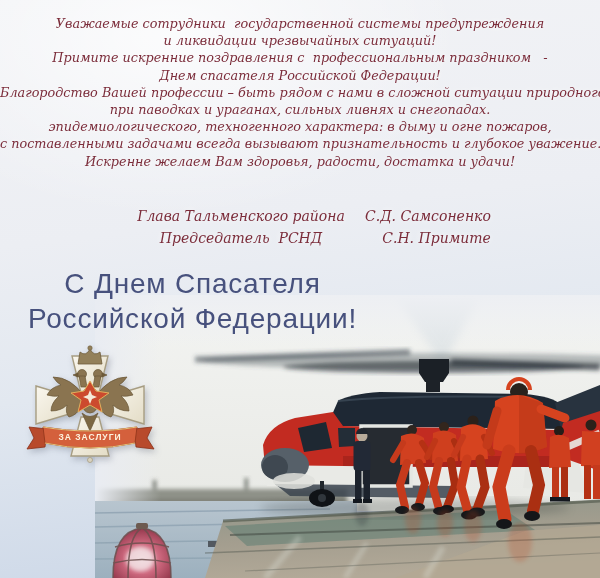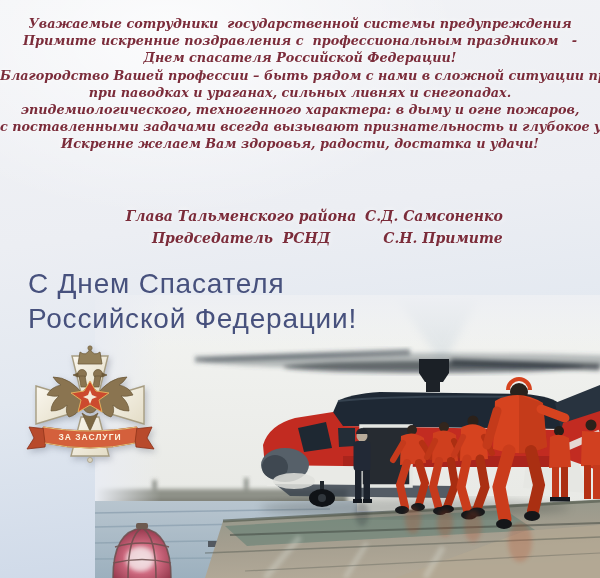--- a/index.html
+++ b/index.html
@@ -5,37 +5,37 @@
   html,body{margin:0;padding:0;}
   body{width:600px;height:578px;overflow:hidden;font-family:"Liberation Sans",sans-serif;}
   .card{
     position:relative;width:600px;height:578px;overflow:hidden;
     background:
       radial-gradient(ellipse 420px 260px at 28% 6%, rgba(255,255,255,.75), rgba(255,255,255,0) 70%),
       linear-gradient(173deg,#f2f3f6 0%,#ecEEf3 38%,#e2e8f0 62%,#c9d5e6 100%);
   }
   .greeting{
     position:absolute;top:15px;left:0;width:600px;text-align:center;z-index:2;
-    font-family:"DejaVu Serif","Liberation Serif",serif;font-style:italic;font-weight:bold;
+    font-family:"DejaVu Serif","Liberation Serif",serif;font-style:italic;font-weight:normal;
     font-size:12.8px;line-height:17.2px;color:#7b2c3a;
     text-shadow:0 0 6px rgba(255,255,255,.9);
   }
   .greeting .line{white-space:nowrap;}
   .signatures{
     position:absolute;top:205px;left:0;width:524px;height:50px;z-index:2;
-    font-family:"DejaVu Serif","Liberation Serif",serif;font-style:italic;font-weight:bold;
+    font-family:"DejaVu Serif","Liberation Serif",serif;font-style:italic;font-weight:normal;
     font-size:14px;line-height:22px;color:#7b2c3a;
     text-shadow:0 0 6px rgba(255,255,255,.9);
   }
   .sig-titles{position:absolute;left:88px;width:306px;text-align:center;}
   .sig-names{position:absolute;left:365px;text-align:right;}
   .headline{
     position:absolute;left:28px;top:266px;z-index:4;
     font-family:"Liberation Sans",sans-serif;font-weight:400;
-    font-size:28px;line-height:35px;letter-spacing:.8px;color:#47517d;
+    font-size:28px;line-height:35px;letter-spacing:.8px;color:#47517d;text-align:center;
   }
   .photo{position:absolute;left:95px;top:295px;width:505px;height:283px;z-index:1;}
   .badge{position:absolute;left:23px;top:343px;width:135px;height:125px;z-index:3;
     filter:drop-shadow(2px 3px 3px rgba(60,70,90,.28));}
 </style>
 </head>
 <body>
 
 <div class="card">
 
@@ -297,20 +297,21 @@
       <path d="M20,84 Q67,92 114,84 L112,100 Q67,110 22,100 Z" fill="#d4603c" stroke="#9a3a1e" stroke-width="1"></path>
       <path d="M20,84 Q67,92 114,84" stroke="#e8c27a" stroke-width="1.2" fill="none"></path>
       <path d="M22,100 Q67,110 112,100" stroke="#e8c27a" stroke-width="1" fill="none"></path>
       <text x="67" y="97" text-anchor="middle" font-size="8.5" font-weight="bold" font-family="Liberation Sans, sans-serif" fill="#fdf3e0" letter-spacing="1">ЗА ЗАСЛУГИ</text>
     </g>
     <circle cx="67" cy="117" r="2.5" fill="#d8d2c0" stroke="#a79d82" stroke-width=".8"></circle>
   </svg>
 
   <div class="greeting">
     <div class="line">Уважаемые сотрудники &nbsp;государственной системы предупреждения</div>
+    <div class="line">и ликвидации чрезвычайных ситуаций!</div>
     <div class="line">Примите искренние поздравления с &nbsp;профессиональным праздником &nbsp; -</div>
     <div class="line">Днем спасателя Российской Федерации!</div>
     <div class="line">Благородство Вашей профессии – быть рядом с нами в сложной ситуации природного,</div>
     <div class="line">при паводках и ураганах, сильных ливнях и снегопадах.</div>
     <div class="line">эпидемиологического, техногенного характера: в дыму и огне пожаров,</div>
     <div class="line">с поставленными задачами всегда вызывают признательность и глубокое уважение.</div>
     <div class="line">Искренне желаем Вам здоровья, радости, достатка и удачи!</div>
   </div>
 
   <div class="signatures">

